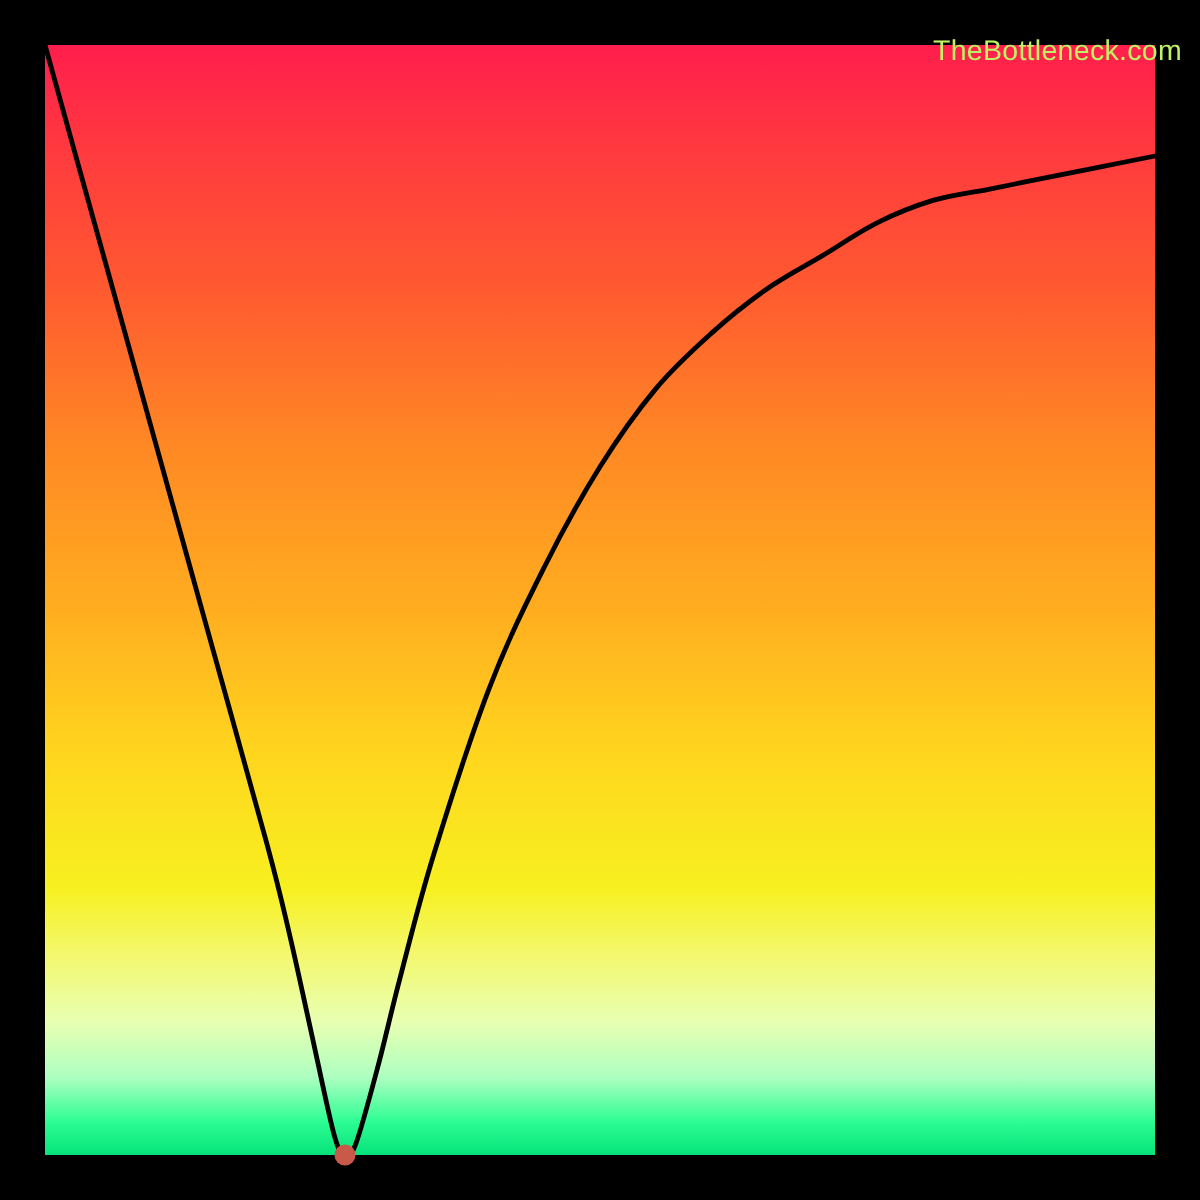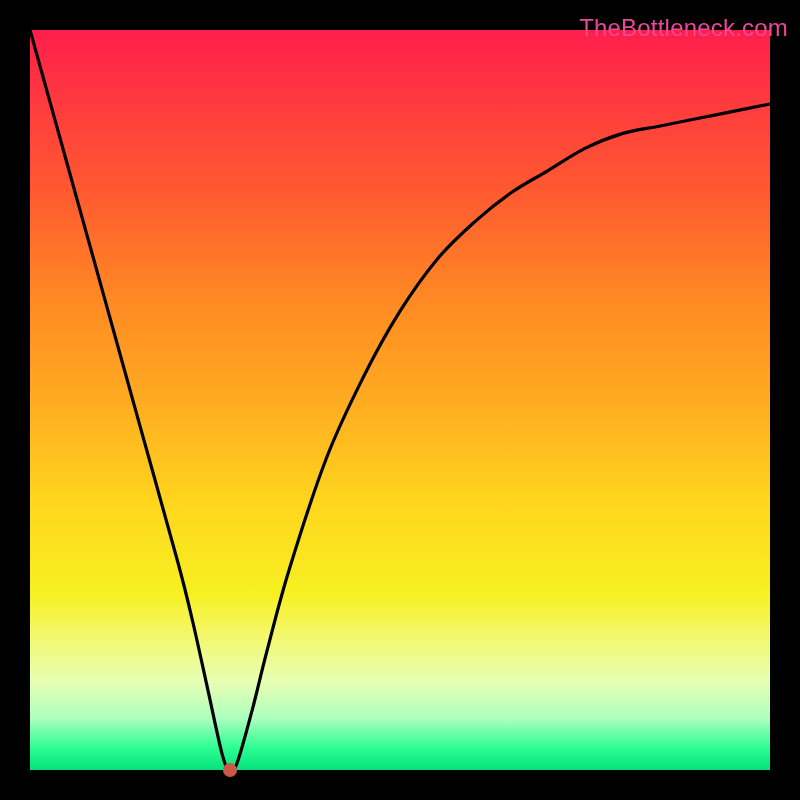--- a/index.html
+++ b/index.html
@@ -51,24 +51,24 @@
   .marker {
     position: absolute;
     width: 14px;
     height: 14px;
     border-radius: 50%;
     background: #c95a4a;
     transform: translate(-50%, -50%);
   }
   .watermark {
     position: absolute;
-    top: 14px;
+    top: 24px;
     right: 12px;
-    color: #ec4899;
-    font-size: 24px;
+    color: #bef264;
+    font-size: 19px;
     letter-spacing: 0.2px;
     font-weight: 500;
   }
 </style>
 </head>
 <body>
 
 <div class="frame">
   <div class="plot">
     <svg class="curve" viewBox="0 0 740 740" preserveAspectRatio="none">

